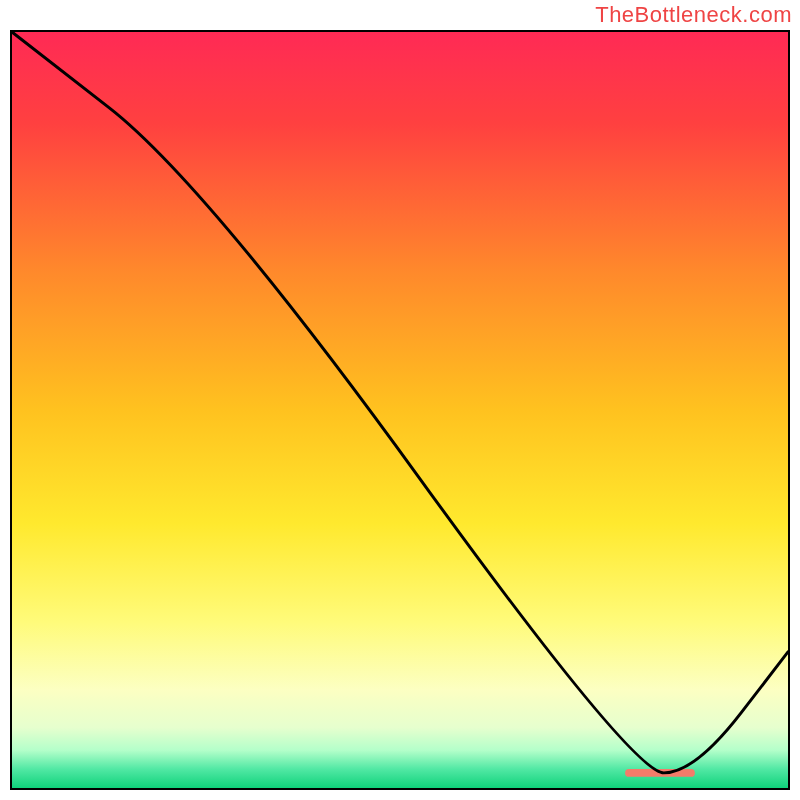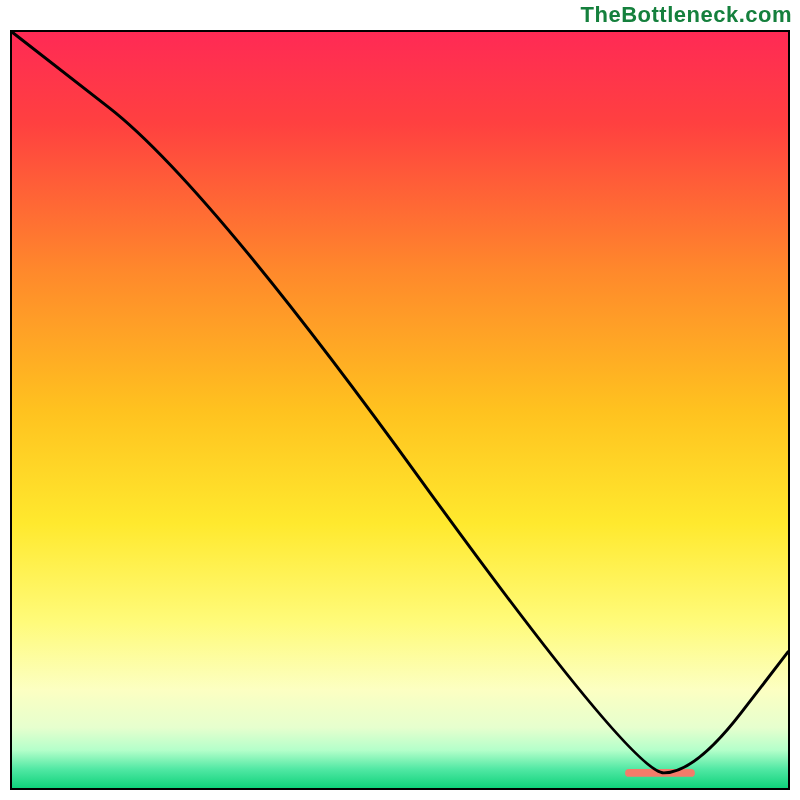--- a/index.html
+++ b/index.html
@@ -14,22 +14,22 @@
   #wrap {
     position: relative;
     width: 800px;
     height: 800px;
   }
   #watermark {
     position: absolute;
     top: 2px;
     right: 8px;
     font-size: 22px;
-    font-weight: bold;
-    color: #15803d;
+    font-weight: normal;
+    color: #ef4444;
     letter-spacing: 0.5px;
   }
   
   #plot-area {
     position: absolute;
     left: 10px;
     top: 30px;
     width: 780px;
     height: 760px;
     border: 2px solid #000;

